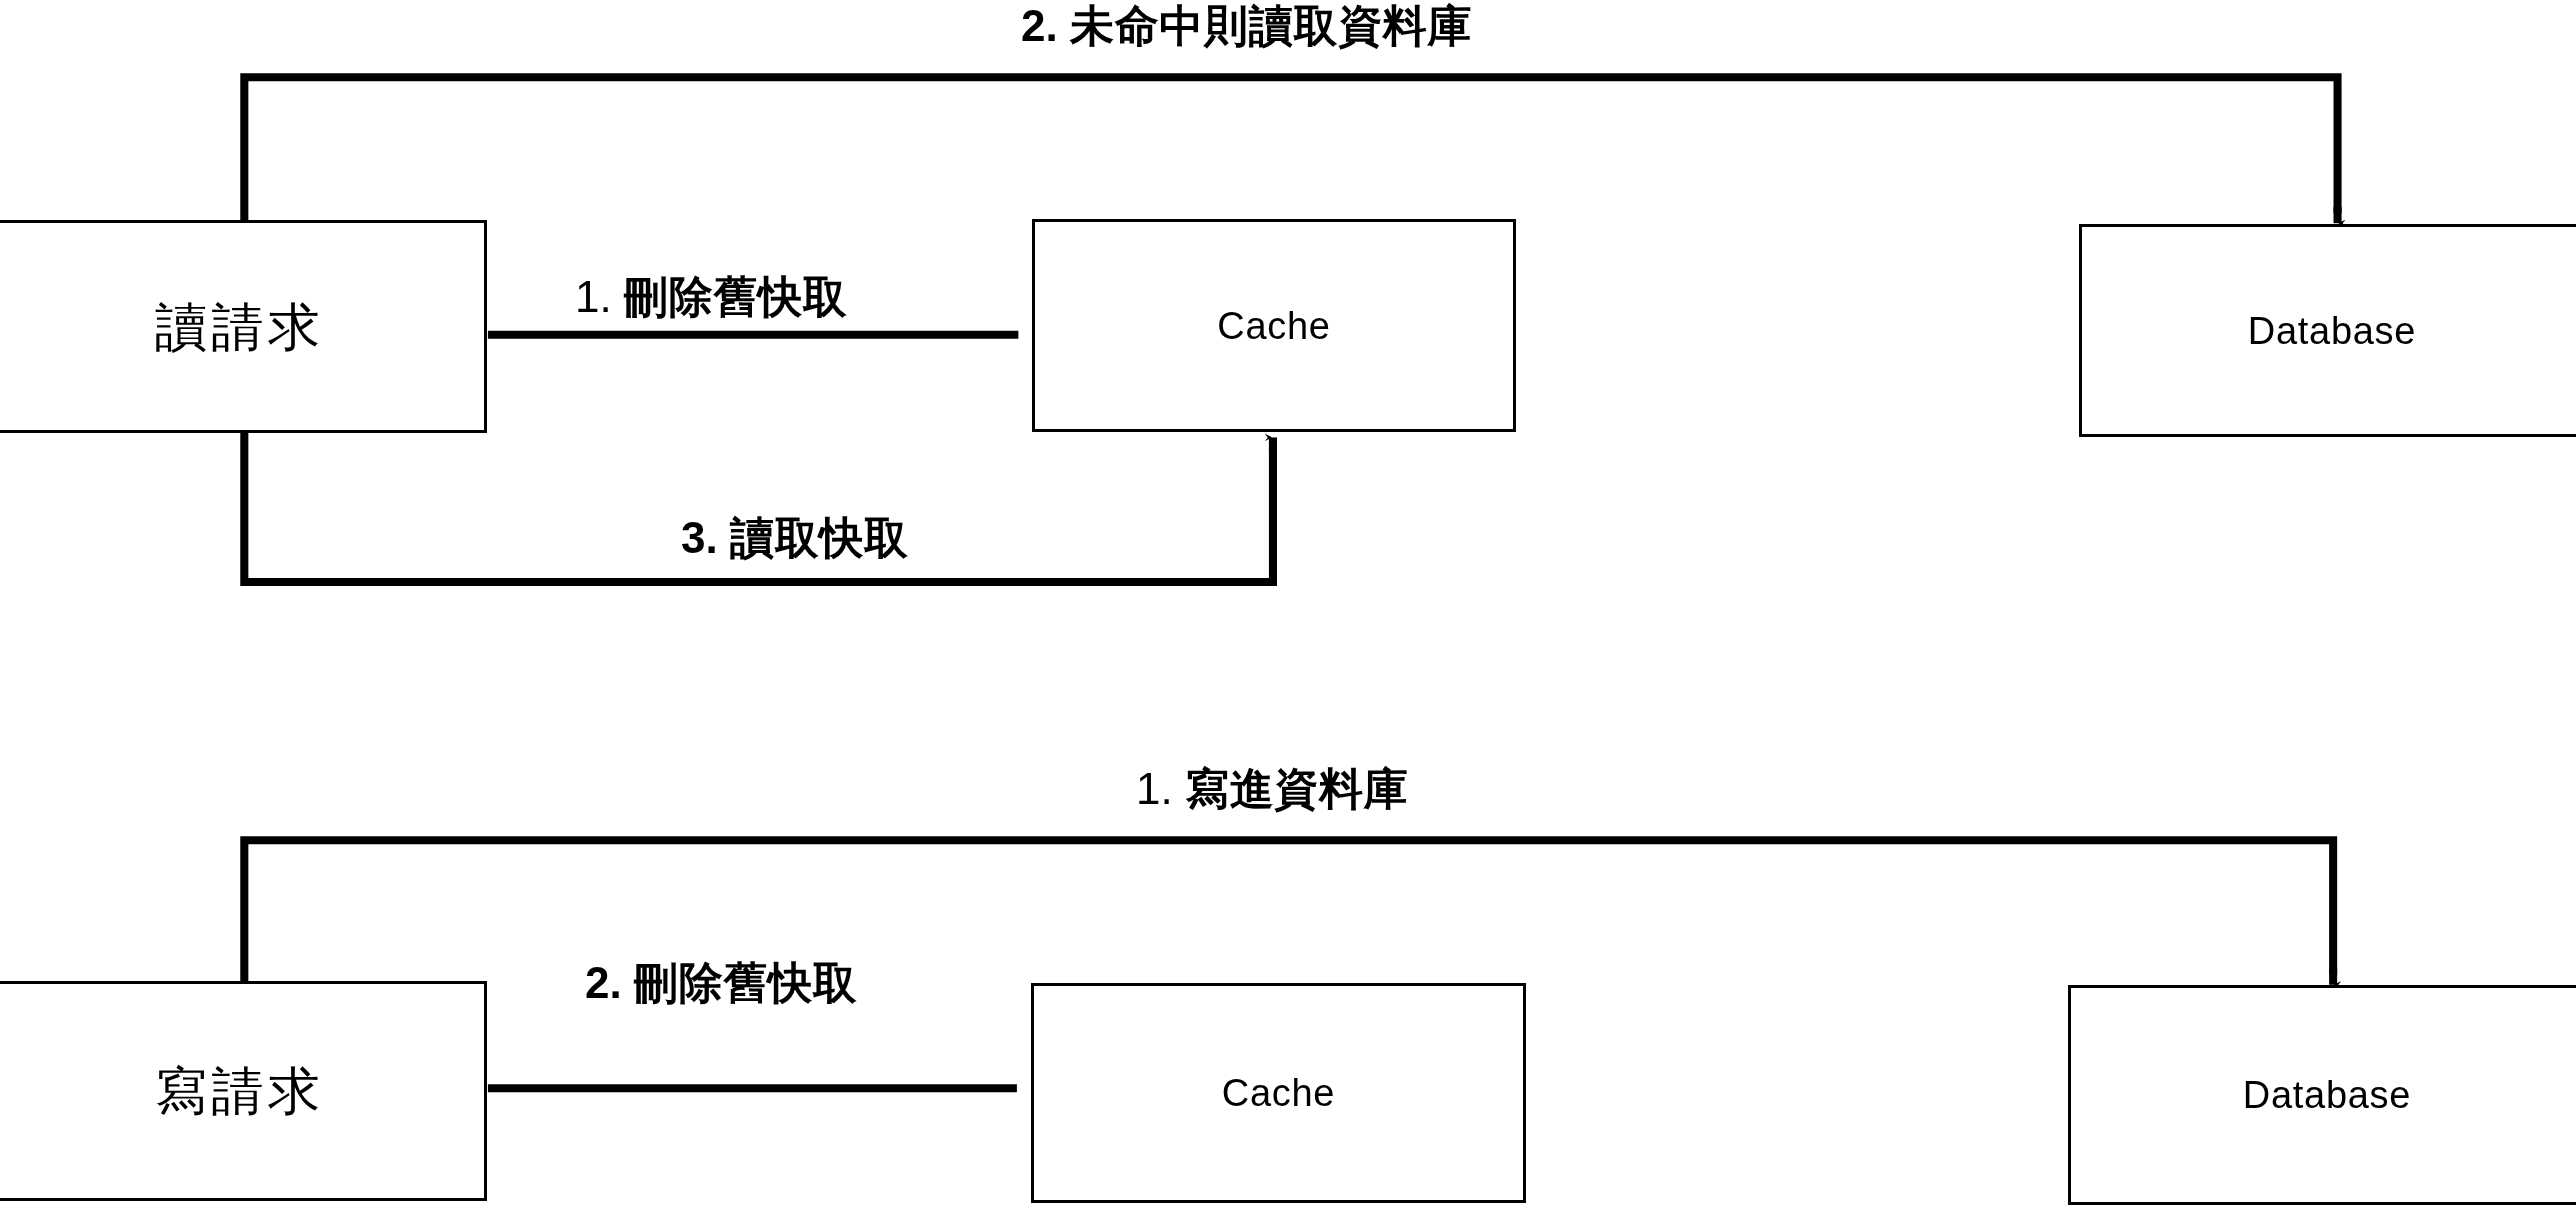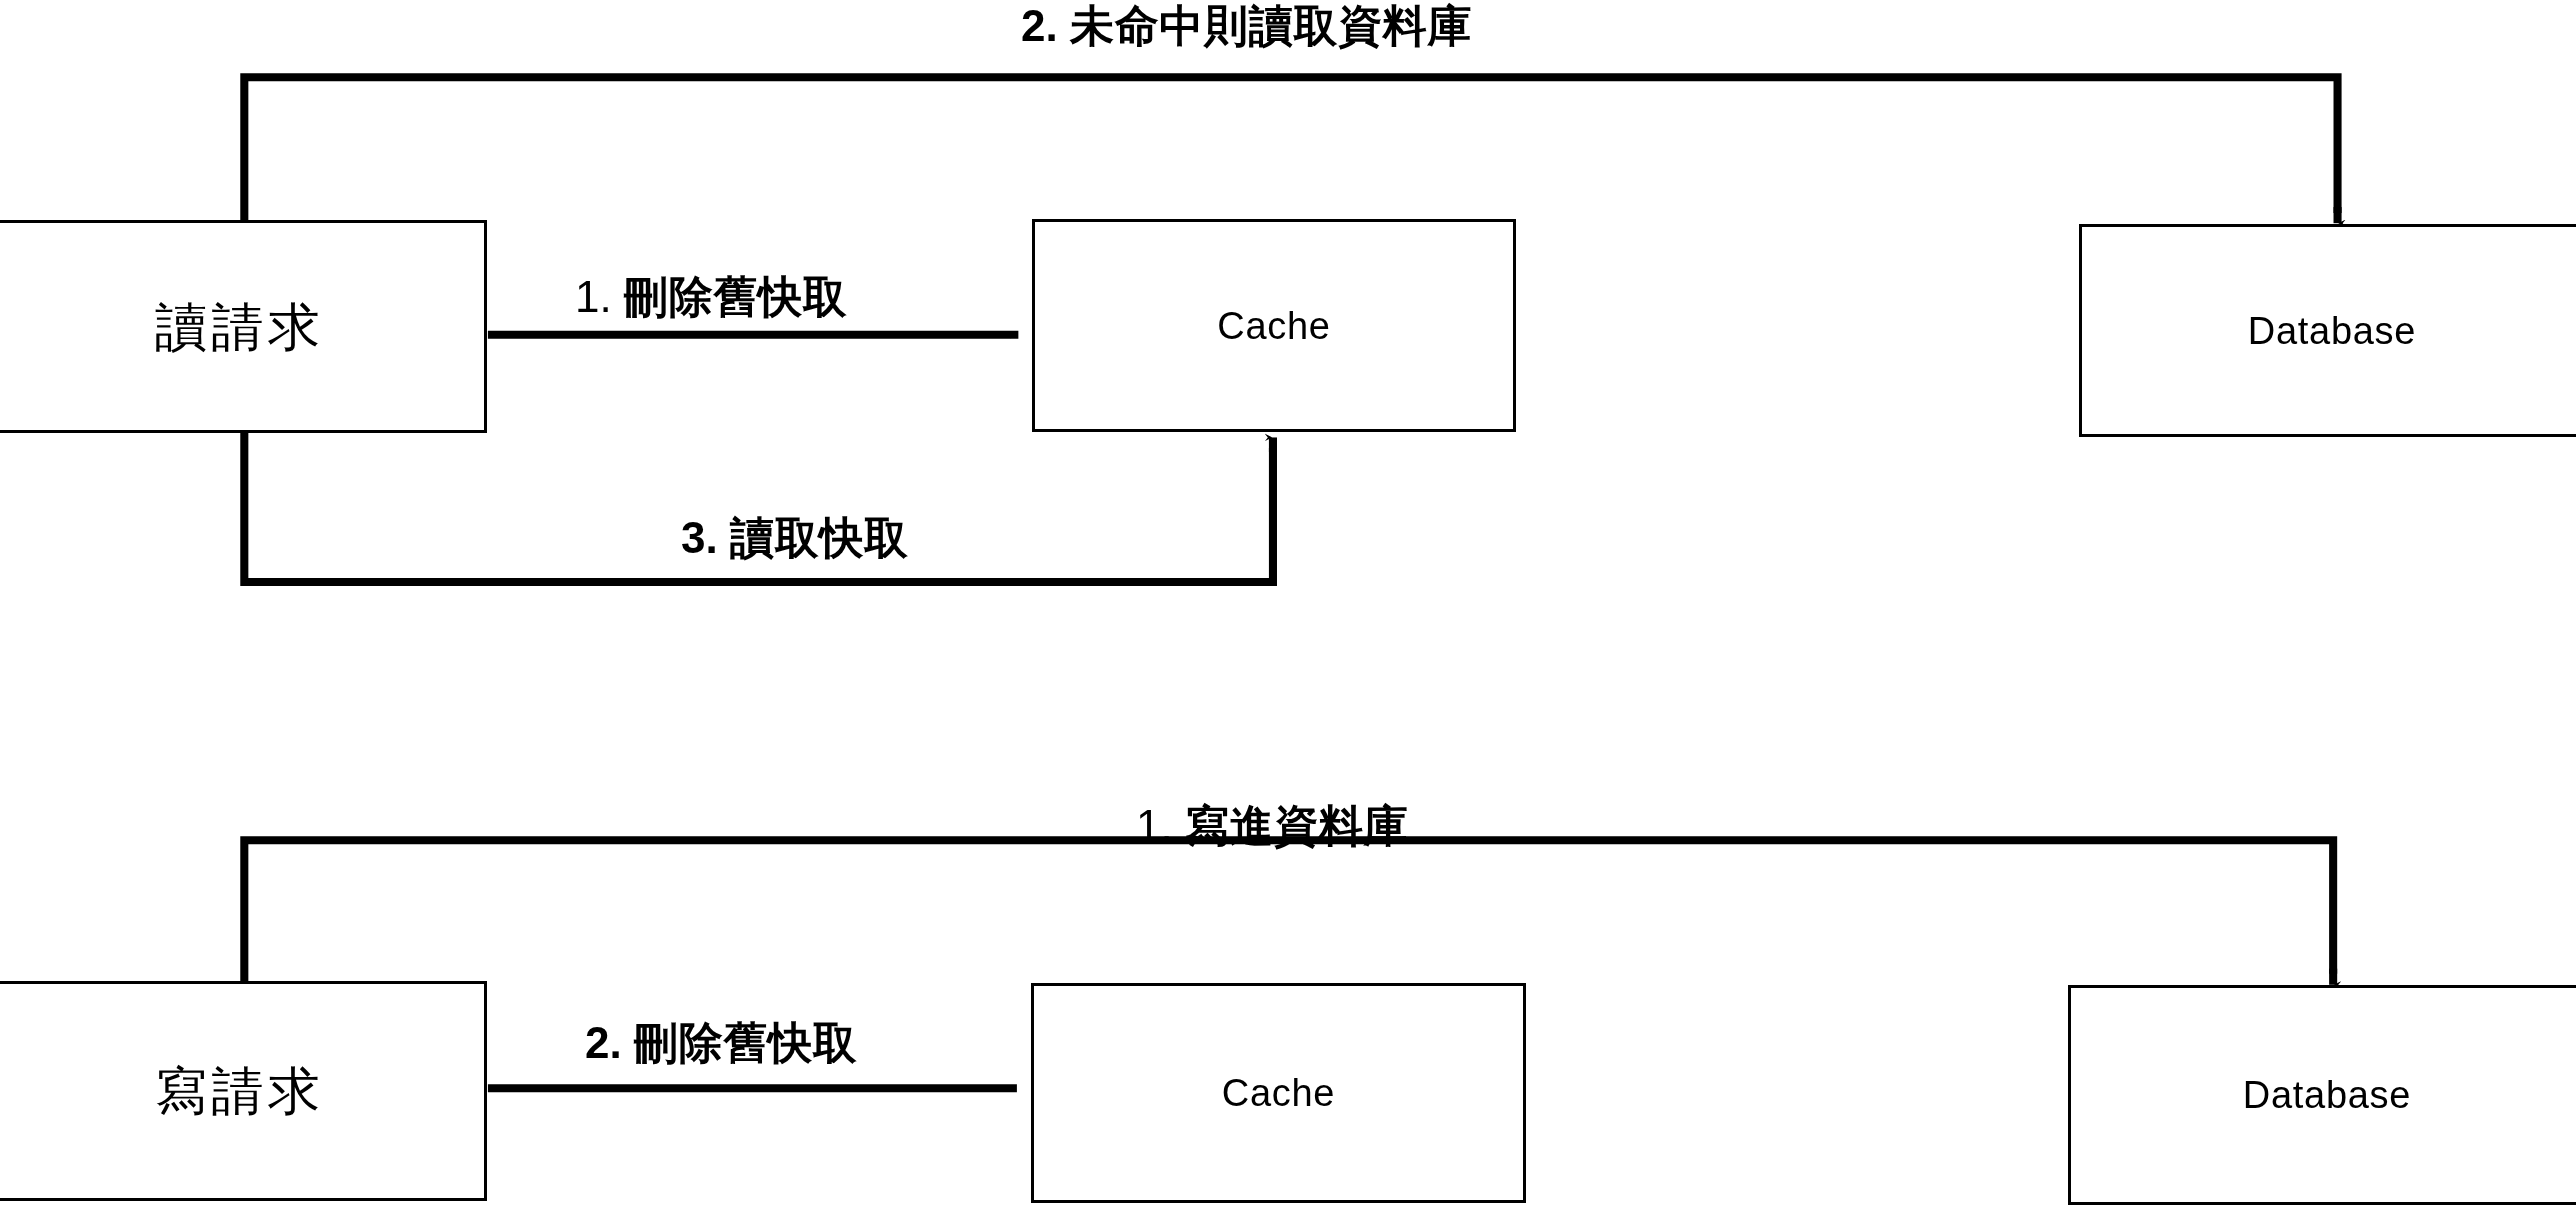--- a/index.html
+++ b/index.html
@@ -136,24 +136,24 @@
   </div>
 
   <div class="node" style="left:1031px; top:983px; width:495px; height:220px;">
     <span class="node-label">Cache</span>
   </div>
 
   <div class="node" style="left:2068px; top:985px; width:518px; height:220px;">
     <span class="node-label">Database</span>
   </div>
 
-  <div class="edge-label" style="left:1136px; top:767px;margin-top:37px;">
+  <div class="edge-label" style="left:1136px; top:767px;">
     <span class="num">1.</span>
     <span class="cjk">寫進資料庫</span>
   </div>
 
-  <div class="edge-label" style="left:585px; top:1021px;">
+  <div class="edge-label" style="left:585px; top:961px;">
     <span class="num bold">2.</span>
     <span class="cjk">刪除舊快取</span>
   </div>
 
 </div>
 
 
 </body></html>

